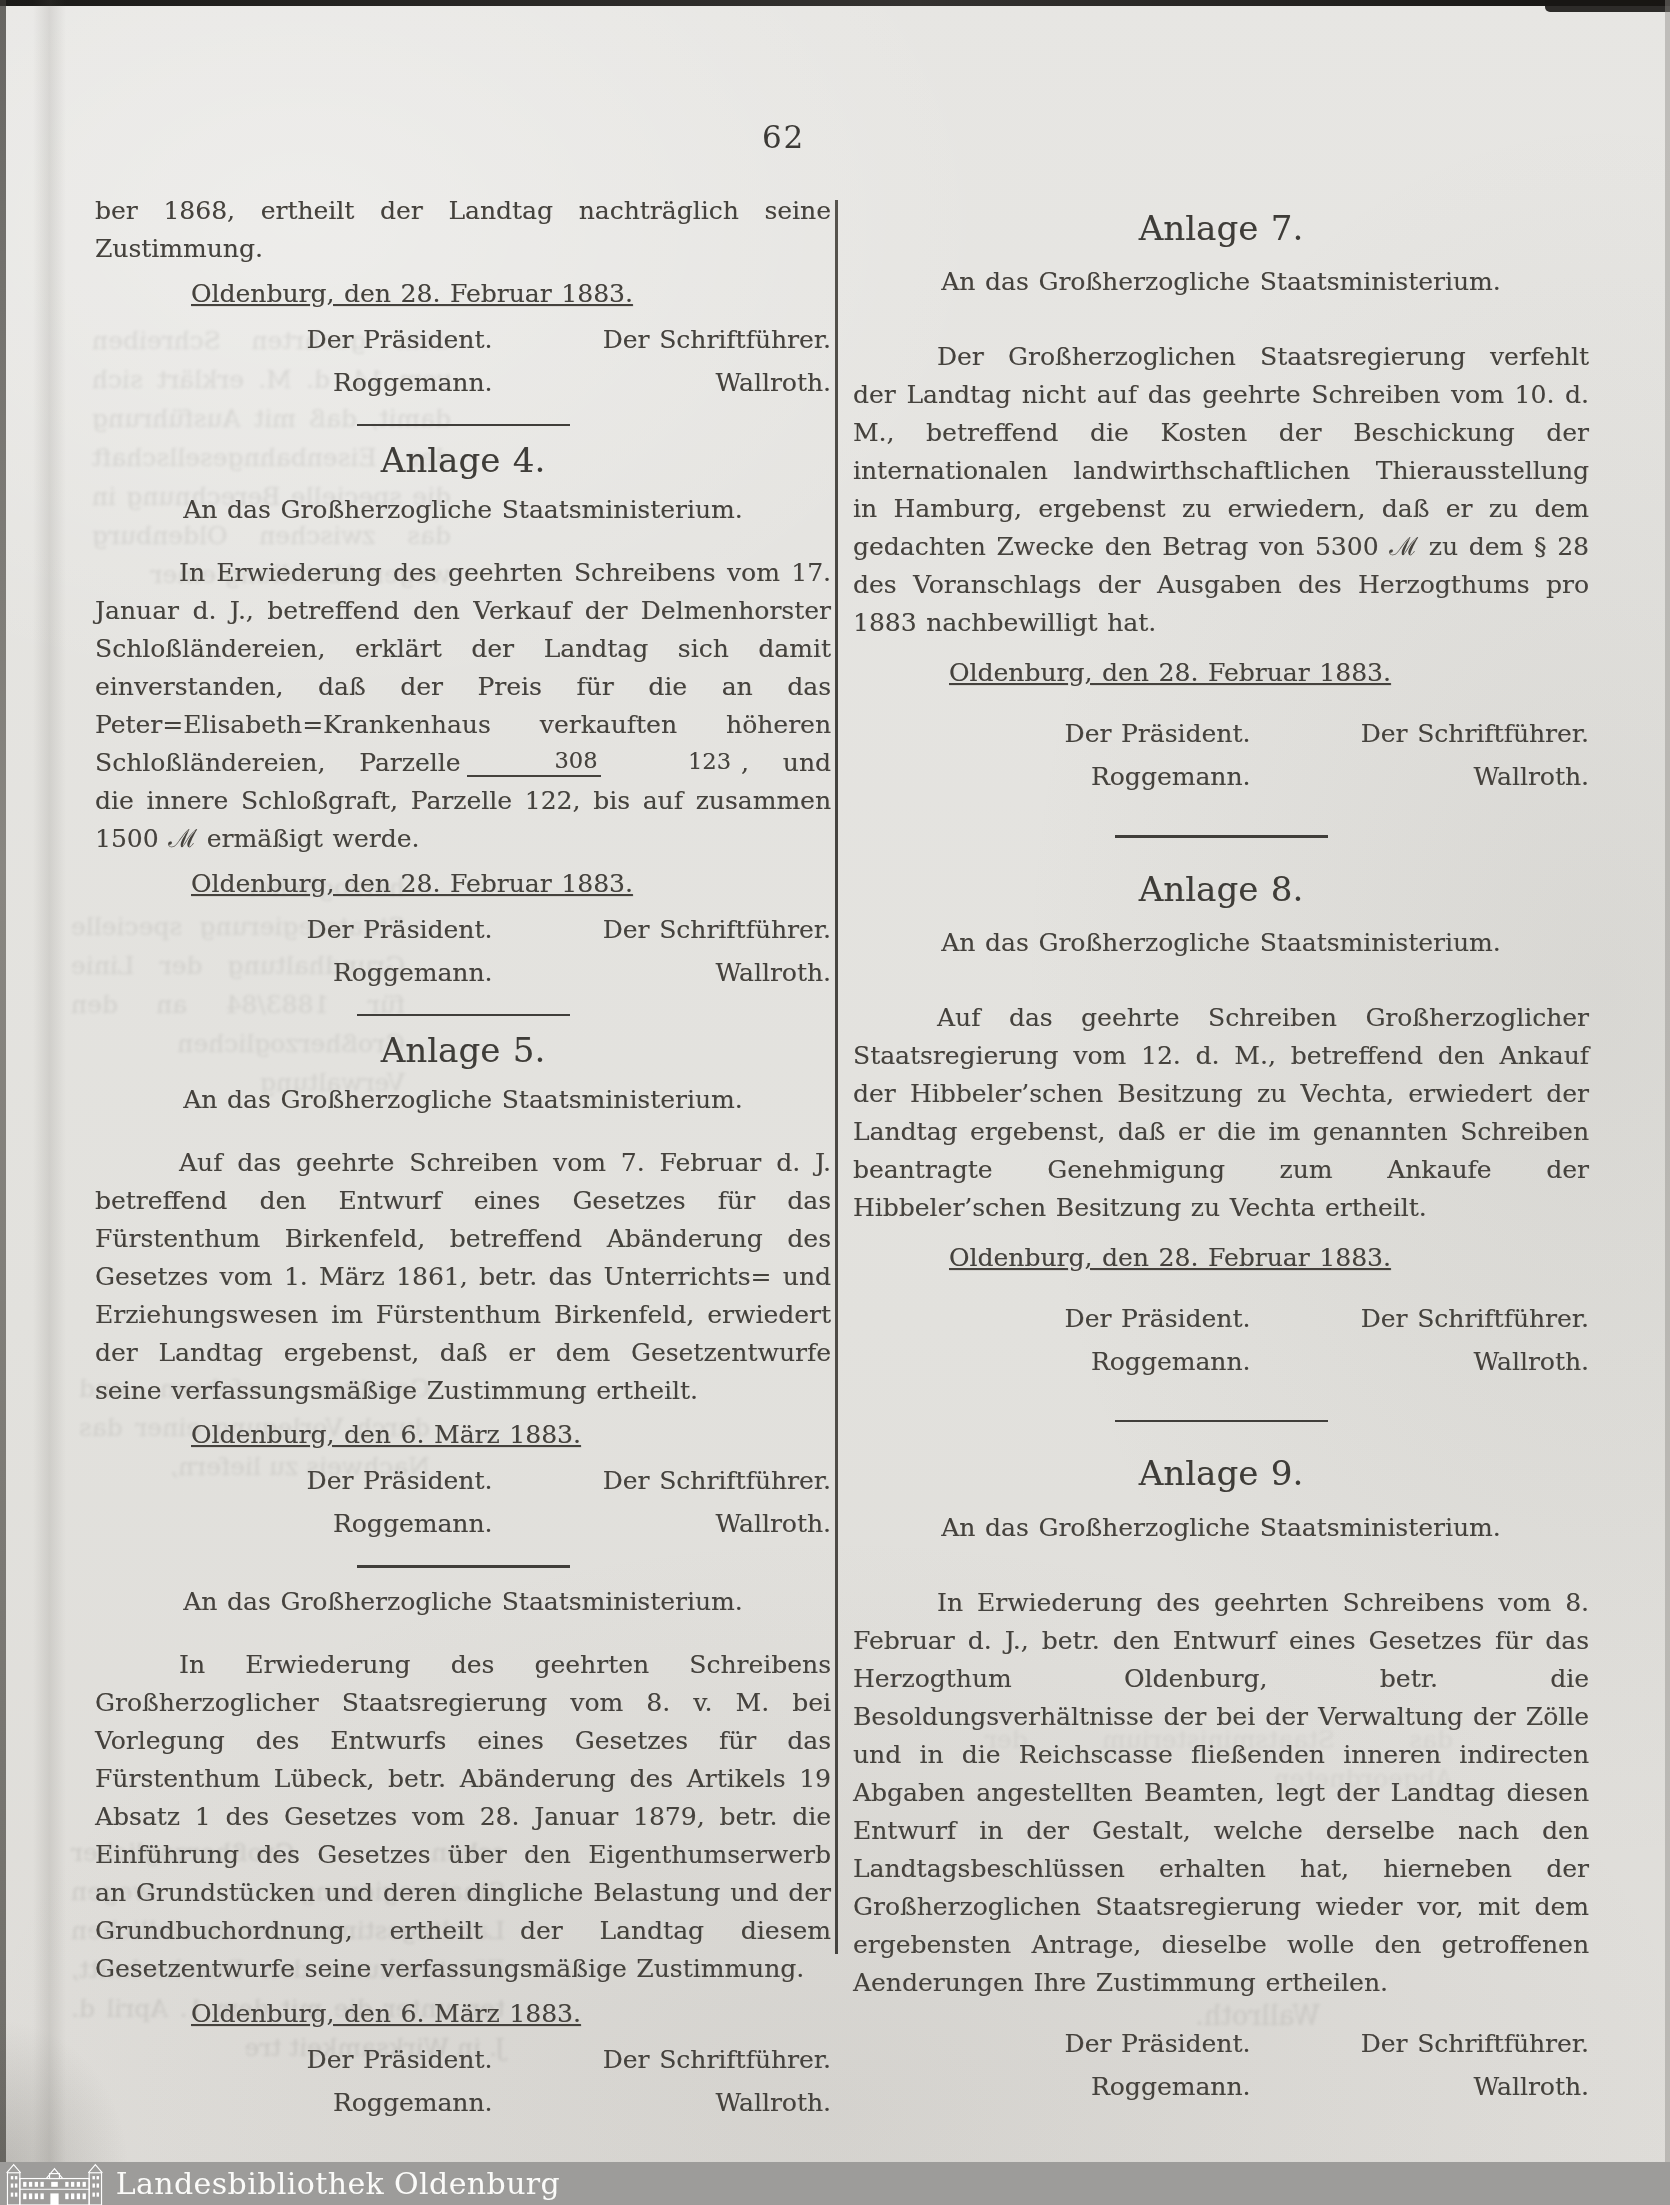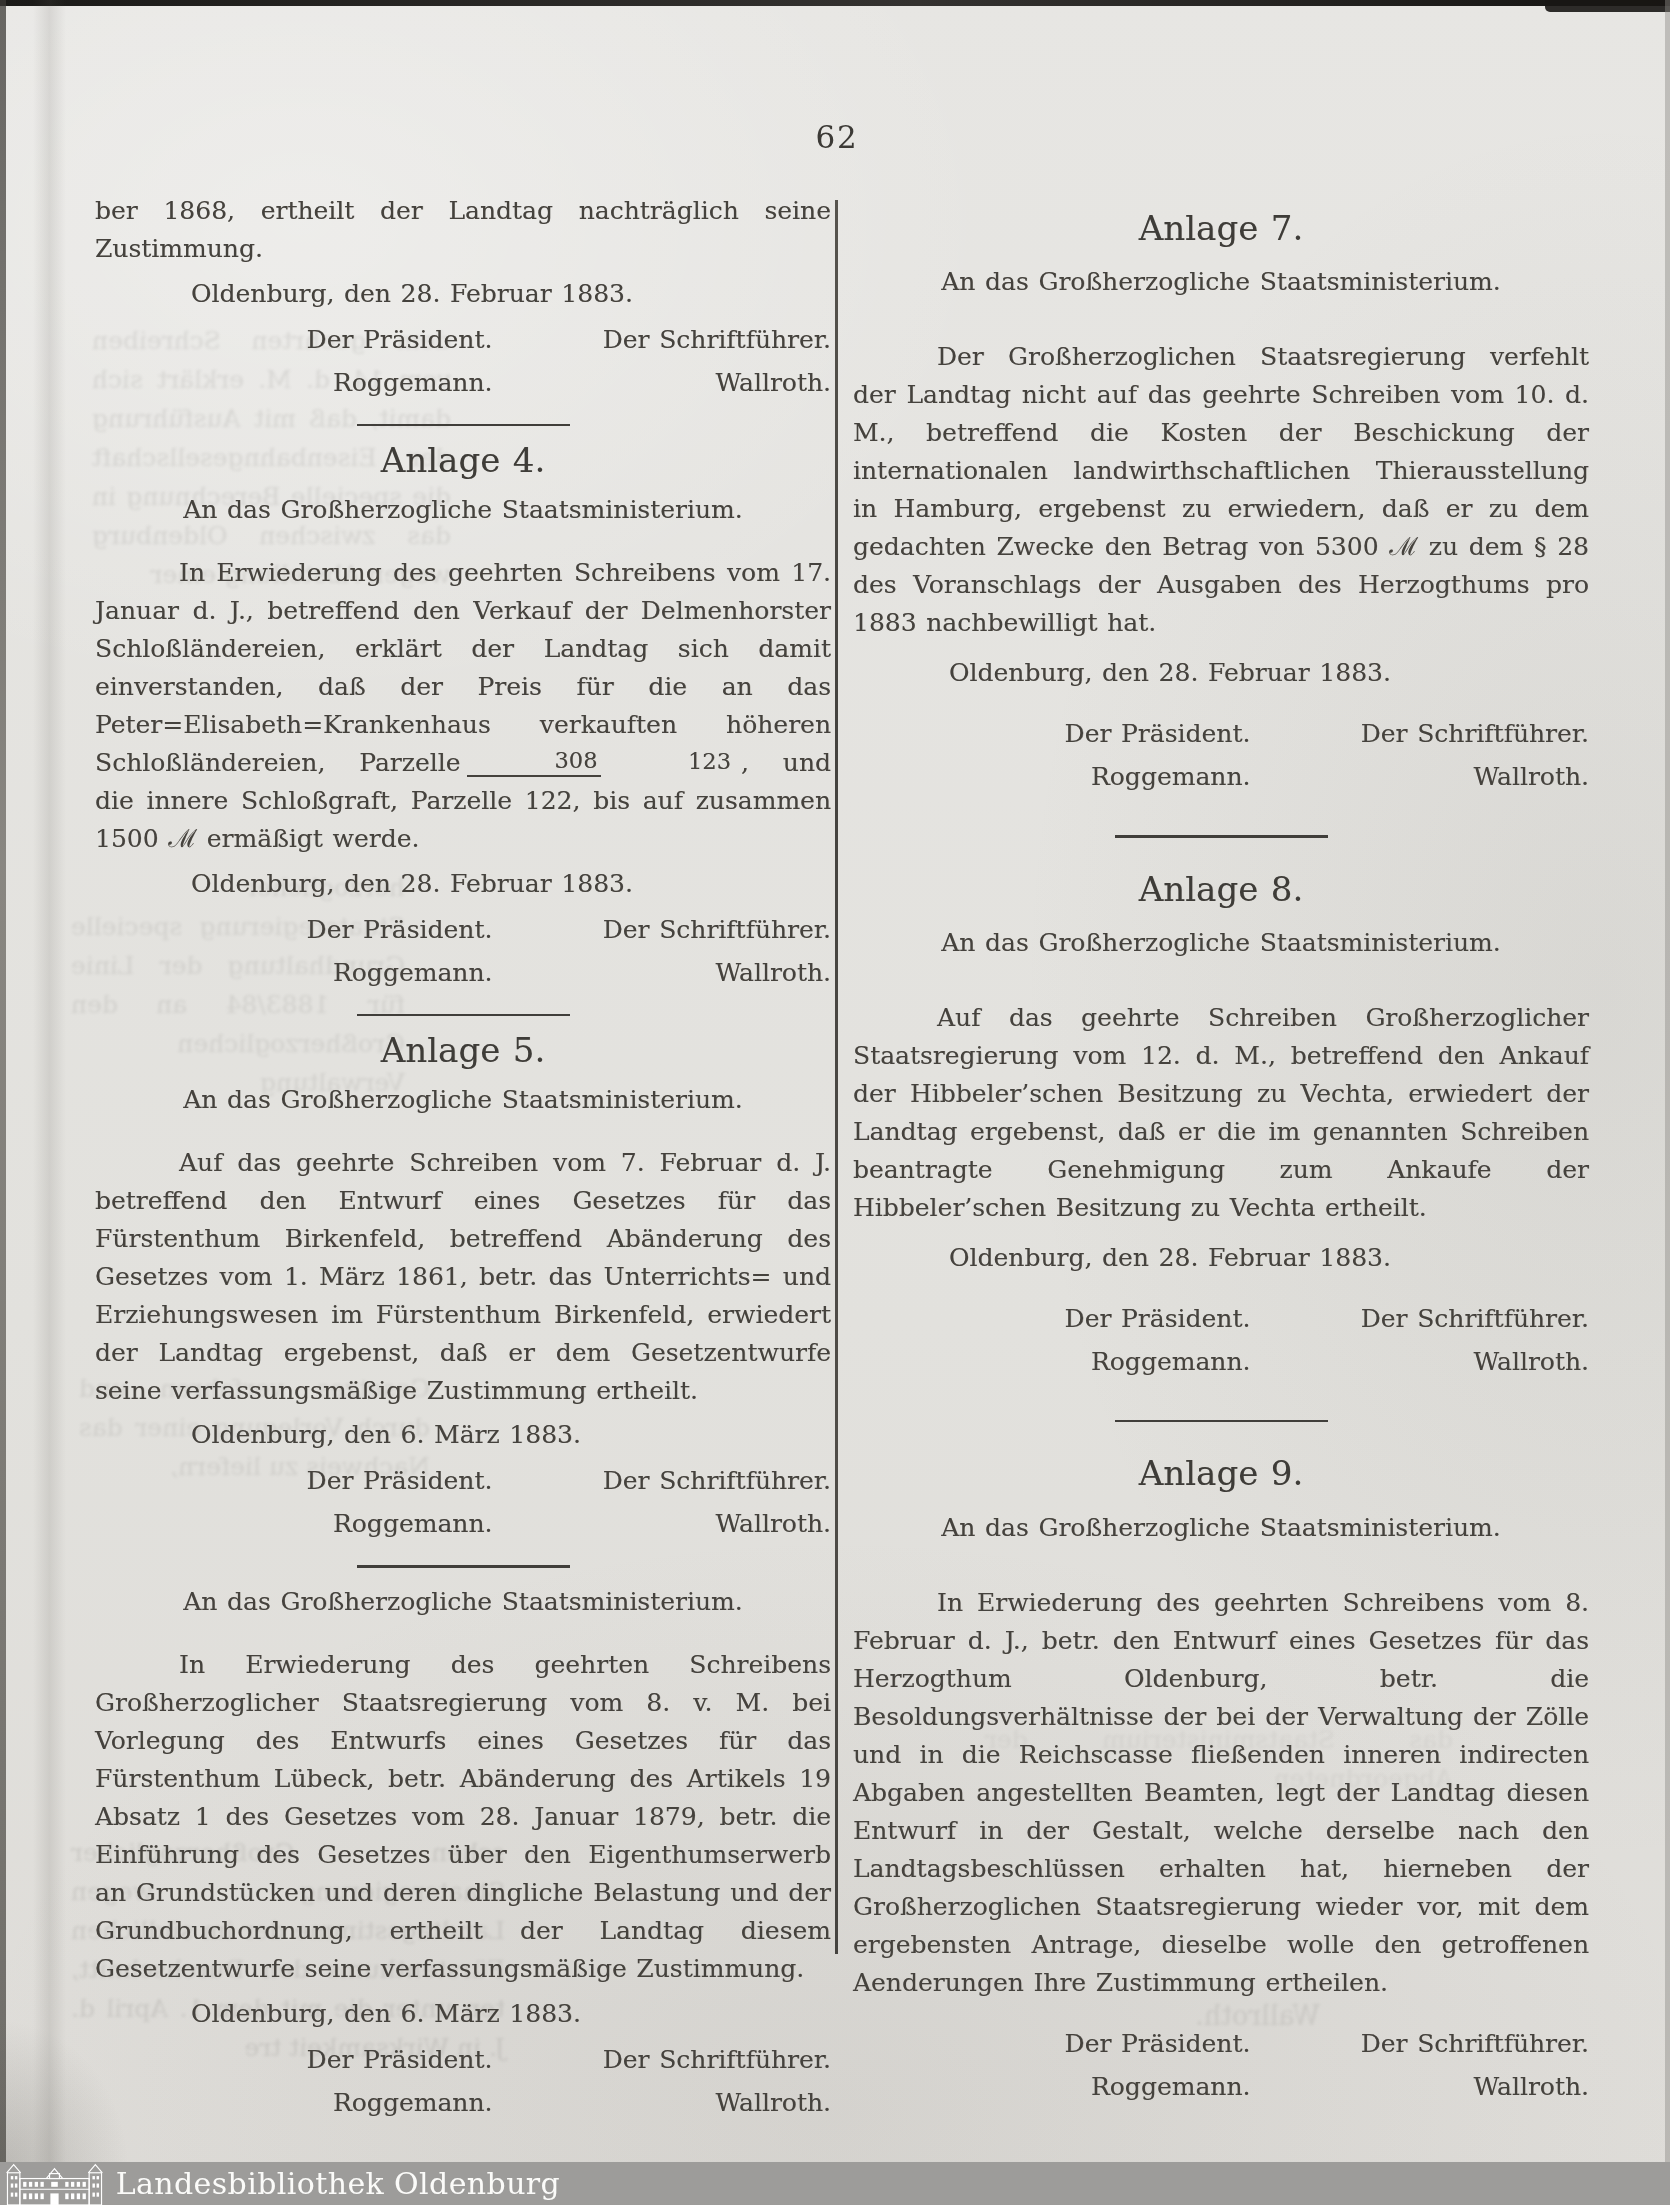--- a/index.html
+++ b/index.html
@@ -20,34 +20,34 @@
     background:linear-gradient(90deg,#1b1a18,#343230 55%,#141311);}
   .edge-top-corner{position:absolute;top:0;right:0;width:125px;height:11.7px;background:#181614;border-radius:0 0 0 5px;opacity:.9;}
   .edge-left{position:absolute;left:0;top:0;bottom:43px;width:5.8px;
     background:linear-gradient(180deg,#3c3a36,#6b6862 40%,#4a4843);opacity:.75;}
   .edge-right{position:absolute;right:0;top:0;bottom:43px;width:5px;background:#8e8c87;opacity:.45;}
   .gutter-shade{position:absolute;left:33px;top:0;bottom:43px;width:33px;
     background:linear-gradient(90deg,transparent,rgba(95,92,86,.14) 50%,transparent);}
   .shade-bl{position:absolute;left:0;bottom:33px;width:184px;height:217px;
     background:radial-gradient(184px 217px at 0% 100%, rgba(80,78,72,.25), transparent 70%);}
 
-  .pagenum{position:absolute;left:762px;top:119px;width:150px;text-align:center;
+  .pagenum{position:absolute;left:762px;top:119px;width:150px;
     font-size:31px;letter-spacing:1.7px;color:#3c3a36;}
 
   .divider{position:absolute;left:835px;top:200px;width:2.5px;height:1754px;
     background:linear-gradient(180deg,#57544e,#44423e 30%,#504d48 70%,#45433f);}
 
   .col{position:absolute;top:192px;width:736px;font-size:25px;line-height:38px;word-spacing:1.7px;
     text-shadow:0.3px 0.3px 0.4px rgba(62,57,50,.35);}
   .col-left{left:95px;}
   .col-right{left:853px;padding-top:16.7px;}
 
   .para{margin:0;text-align:justify;text-indent:84px;}
   .para.noindent{text-indent:0;}
-  .date{margin:6.7px 0 0 0;text-indent:96px;}
+  .date{margin:6.7px 0 0 0;text-indent:96px;text-decoration:underline;}
   .col-right .date{margin-top:11.7px;}
 
   .sig{display:grid;grid-template-columns:54% 46%;margin-top:5px;line-height:43px;}
   .col-right .sig{margin-top:20px;}
   .sig .cell{text-align:right;}
   .sig .cell.first{padding-left:58px;}
 
   .rule{width:213px;height:2.5px;background:#403e3a;margin:20px auto 15px auto;}
   .col-right .rule{margin:37px auto 32px auto;}
 

